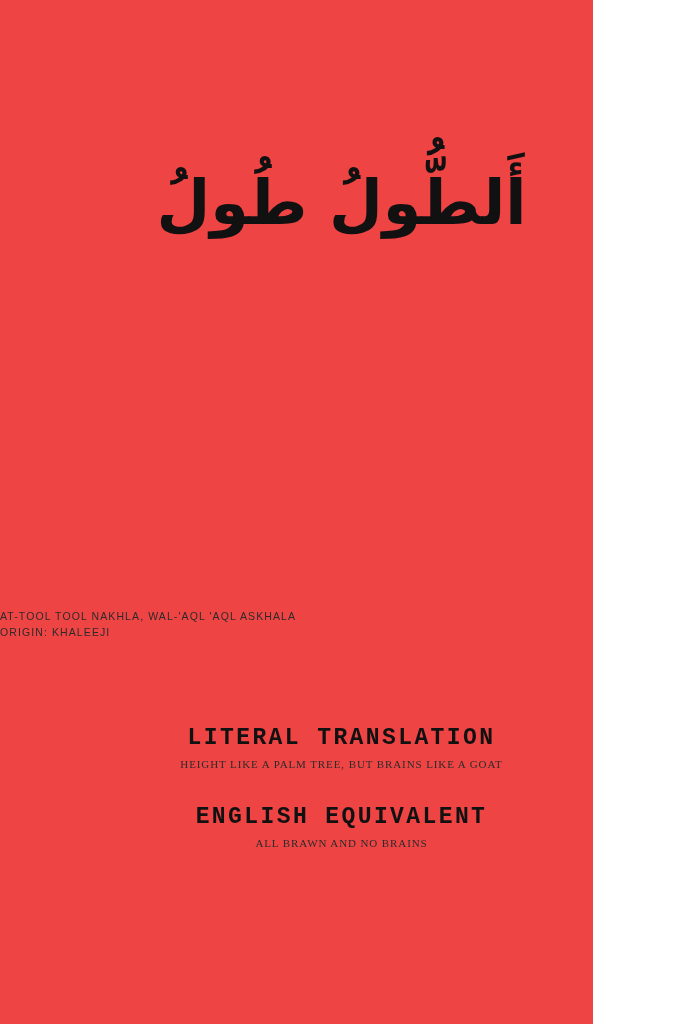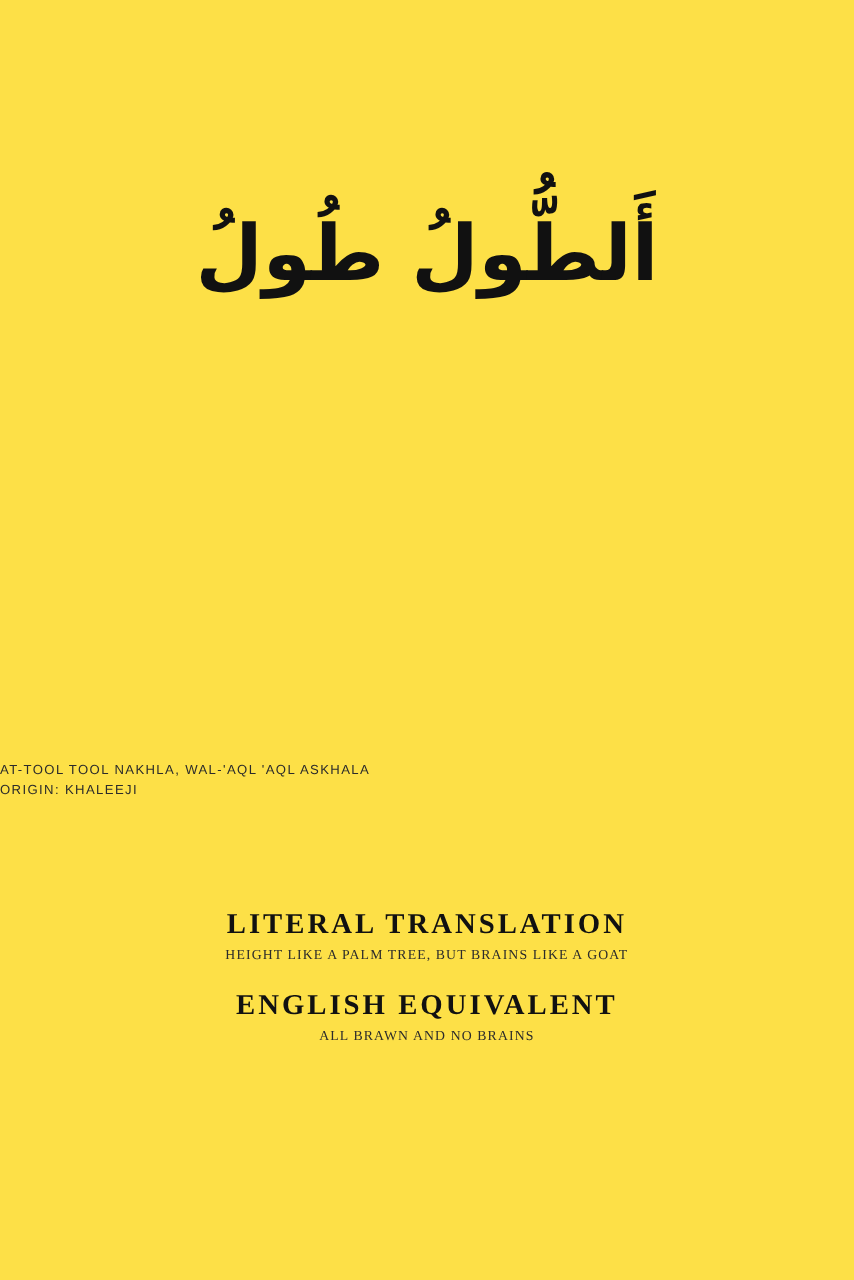--- a/index.html
+++ b/index.html
@@ -10,23 +10,23 @@
     width: 683px;
     height: 1024px;
     background: #ffffff;
     font-family: "Liberation Sans", sans-serif;
     color: #1a1a1a;
     overflow: hidden;
   }
 
   .poster {
     position: relative;
-    width: 683px;
+    width: 593px;
     height: 1024px;
-    background: #fde047;
+    background: #ef4444;
     box-sizing: border-box;
     padding-left: 12px;
   }
 
   
   .arabic-block {
     position: absolute;
     top: 150px;
     left: 0;
     width: 683px;
@@ -65,41 +65,41 @@
   
   .meaning-block {
     position: absolute;
     top: 725px;
     left: 0;
     width: 683px;
     text-align: center;
   }
 
   .meaning-heading {
-    font-family: Liberation Serif, serif;
+    font-family: Liberation Mono, monospace;
     font-weight: 700;
     font-size: 23px;
     letter-spacing: 2.4px;
     color: #111111;
     text-transform: uppercase;
     line-height: 1.2;
   }
 
   .meaning-sub {
     font-family: Liberation Serif, serif;
     font-size: 11px;
     letter-spacing: 0.9px;
     color: #2b2b2b;
     text-transform: uppercase;
     line-height: 1.4;
     margin-top: 4px;
   }
 
   .meaning-group + .meaning-group {
-    margin-top: 18px;
+    margin-top: 32px;
   }
 </style>
 </head>
 <body>
 
 <div class="poster">
 
   <div class="arabic-block">
     <div class="arabic-line">أَلطُّولُ طُولُ</div>
   </div>

